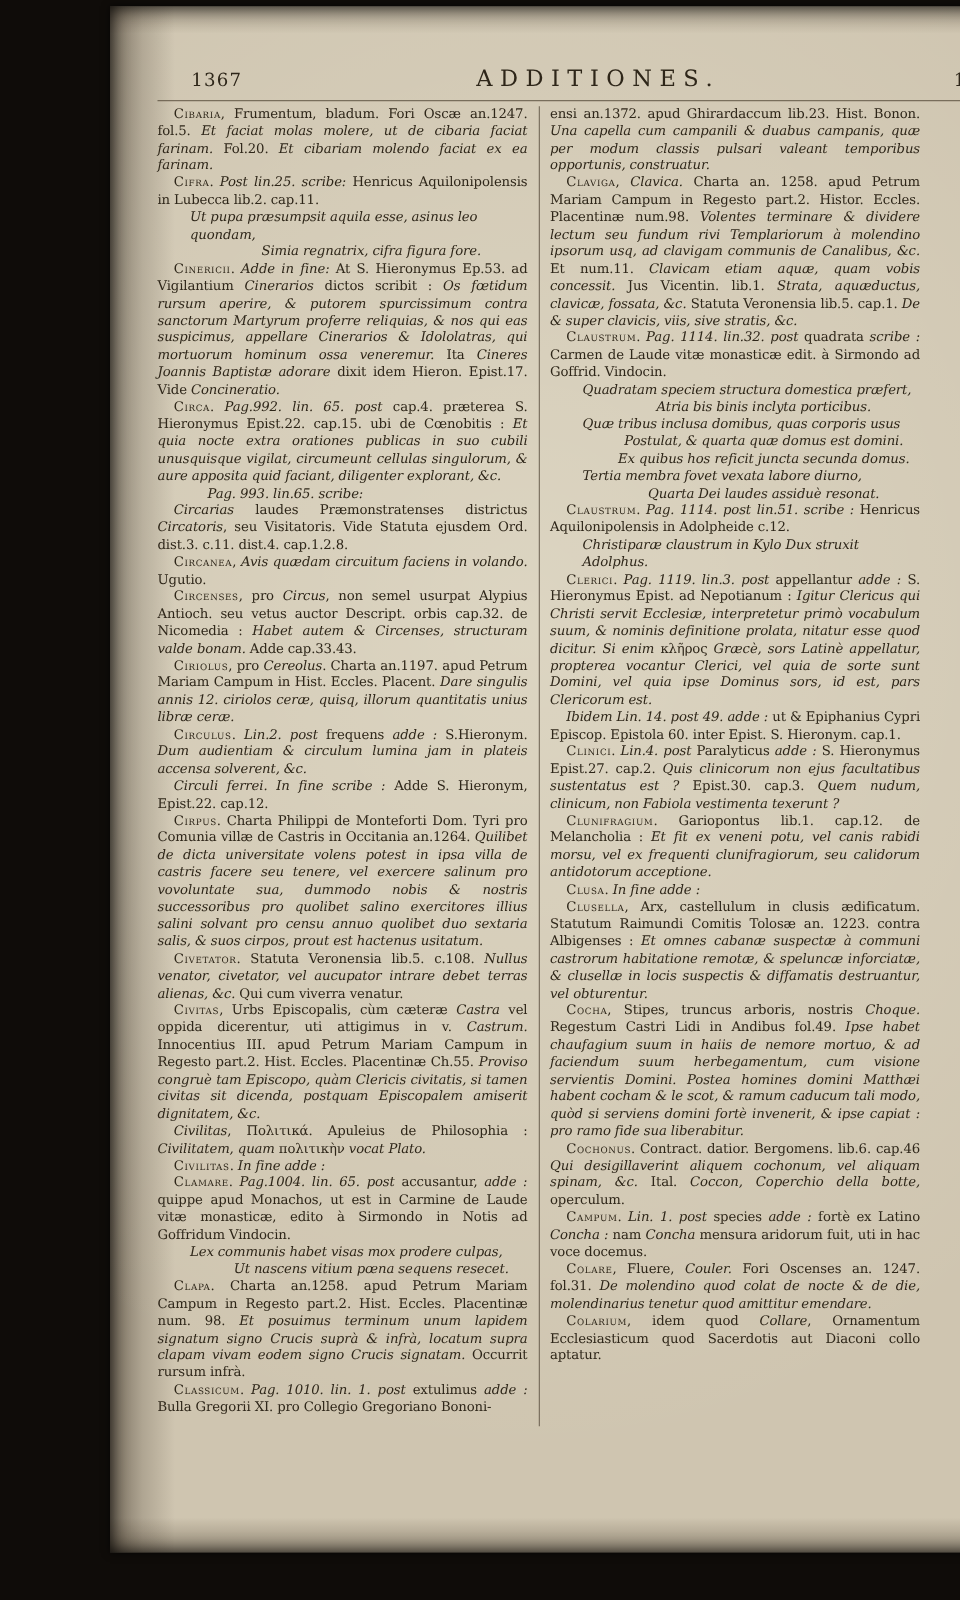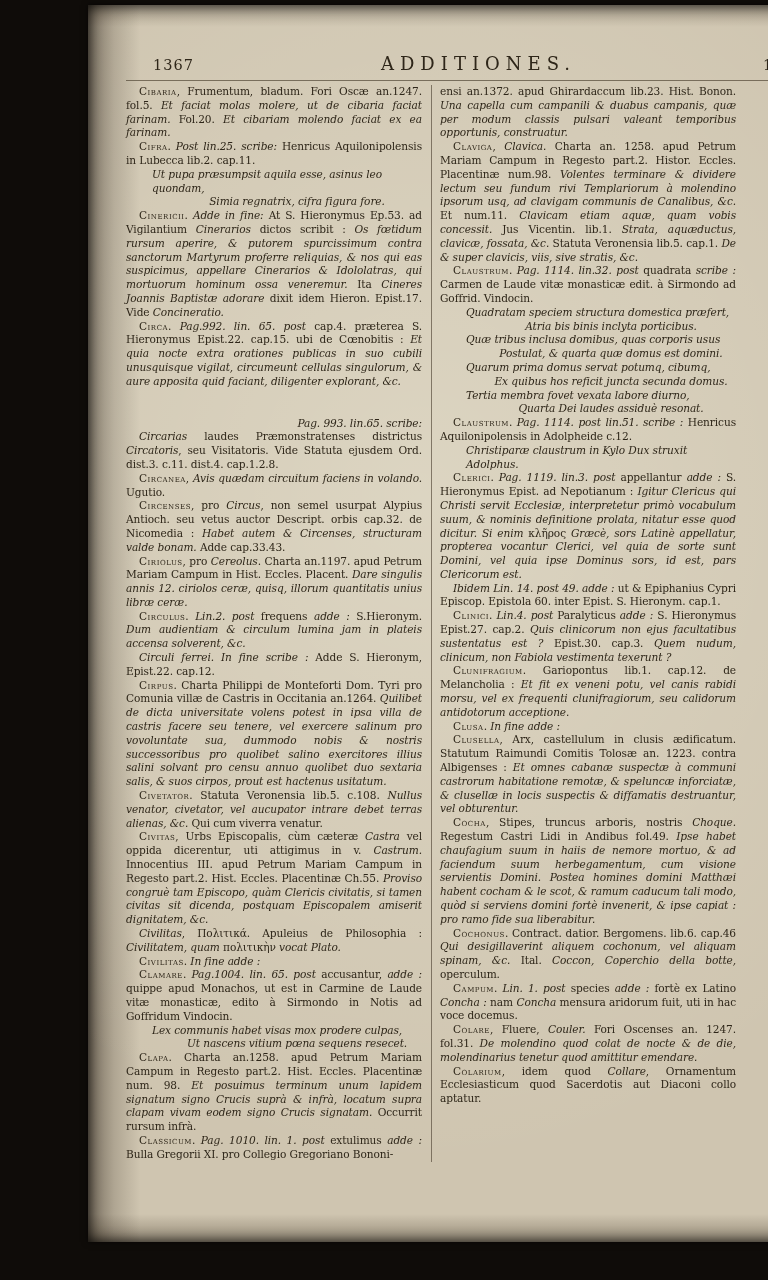--- a/index.html
+++ b/index.html
@@ -29,21 +29,21 @@
   .header-rule{border:none;border-top:1px solid var(--rule);margin:6px 9px 0 38px;opacity:.75;}
   .columns{display:flex;margin:4px 9px 0 38px;}
   .col{width:296px;font-size:10.6px;line-height:13.8px;letter-spacing:-.1px;
        text-align:justify;hyphens:auto;}
   .divider{width:1px;background:var(--rule);opacity:.7;margin:0 8px 0 9px;min-height:1056px;}
   .col p{margin:0;}
   p.entry{text-indent:13px;}
   p.cont{text-indent:0;}
   p.verse1{padding-left:26px;text-align:left;text-indent:0;}
   p.verse2{padding-left:46px;text-align:center;text-indent:0;}
-  p.note{padding-left:40px;text-align:right;text-indent:0;margin-top:28px;}
+  p.note{padding-left:40px;text-align:left;text-indent:0;}
   p.catchword{text-align:right;padding-right:4px;}
   .sc{font-variant:small-caps;letter-spacing:.5px;}
   .i{font-style:italic;}
   .r{font-style:normal;}
 </style>
 </head>
 <body>
 
 <div class="scan">
   <div class="page">
@@ -81,21 +81,20 @@
         </div>
       <div class="divider"></div>
       <div class="col">
           <p class="cont"><span class="r">ensi an.1372. apud Ghirardaccum lib.23. Hist. Bonon. </span><span class="i">Una capella cum campanili &amp; duabus campanis, quæ per modum classis pulsari valeant temporibus opportunis, construatur.</span></p>
           <p class="entry"><span class="sc">Claviga</span><span class="r">, </span><span class="i">Clavica.</span><span class="r"> Charta an. 1258. apud Petrum Mariam Campum in Regesto part.2. Histor. Eccles. Placentinæ num.98. </span><span class="i">Volentes terminare &amp; dividere lectum seu fundum rivi Templariorum à molendino ipsorum usq, ad clavigam communis de Canalibus, &amp;c.</span><span class="r"> Et num.11. </span><span class="i">Clavicam etiam aquæ, quam vobis concessit.</span><span class="r"> Jus Vicentin. lib.1. </span><span class="i">Strata, aquæductus, clavicæ, fossata, &amp;c.</span><span class="r"> Statuta Veronensia lib.5. cap.1. </span><span class="i">De &amp; super clavicis, viis, sive stratis, &amp;c.</span></p>
           <p class="entry"><span class="sc">Claustrum</span><span class="r">. </span><span class="i">Pag. 1114. lin.32. post</span><span class="r"> quadrata </span><span class="i">scribe :</span><span class="r"> Carmen de Laude vitæ monasticæ edit. à Sirmondo ad Goffrid. Vindocin.</span></p>
           <p class="verse1"><span class="i">Quadratam speciem structura domestica præfert,</span></p>
           <p class="verse2"><span class="i">Atria bis binis inclyta porticibus.</span></p>
           <p class="verse1"><span class="i">Quæ tribus inclusa domibus, quas corporis usus</span></p>
           <p class="verse2"><span class="i">Postulat, &amp; quarta quæ domus est domini.</span></p>
-          <p class="verse1"><span class="i">Quarum prima domus servat potumq, cibumq,</span></p>
           <p class="verse2"><span class="i">Ex quibus hos reficit juncta secunda domus.</span></p>
           <p class="verse1"><span class="i">Tertia membra fovet vexata labore diurno,</span></p>
           <p class="verse2"><span class="i">Quarta Dei laudes assiduè resonat.</span></p>
           <p class="entry"><span class="sc">Claustrum</span><span class="r">. </span><span class="i">Pag. 1114. post lin.51. scribe :</span><span class="r"> Henricus Aquilonipolensis in Adolpheide c.12.</span></p>
           <p class="verse1"><span class="i">Christiparæ claustrum in Kylo Dux struxit Adolphus.</span></p>
           <p class="entry"><span class="sc">Clerici</span><span class="r">. </span><span class="i">Pag. 1119. lin.3. post</span><span class="r"> appellantur </span><span class="i">adde :</span><span class="r"> S. Hieronymus Epist. ad Nepotianum : </span><span class="i">Igitur Clericus qui Christi servit Ecclesiæ, interpretetur primò vocabulum suum, &amp; nominis definitione prolata, nitatur esse quod dicitur. Si enim</span><span class="r"> κλῆρος </span><span class="i">Græcè, sors Latinè appellatur, propterea vocantur Clerici, vel quia de sorte sunt Domini, vel quia ipse Dominus sors, id est, pars Clericorum est.</span></p>
           <p class="entry"><span class="i">Ibidem Lin. 14. post 49. adde :</span><span class="r"> ut &amp; Epiphanius Cypri Episcop. Epistola 60. inter Epist. S. Hieronym. cap.1.</span></p>
           <p class="entry"><span class="sc">Clinici</span><span class="r">. </span><span class="i">Lin.4. post</span><span class="r"> Paralyticus </span><span class="i">adde :</span><span class="r"> S. Hieronymus Epist.27. cap.2. </span><span class="i">Quis clinicorum non ejus facultatibus sustentatus est ?</span><span class="r"> Epist.30. cap.3. </span><span class="i">Quem nudum, clinicum, non Fabiola vestimenta texerunt ?</span></p>
           <p class="entry"><span class="sc">Clunifragium</span><span class="r">. Gariopontus lib.1. cap.12. de Melancholia : </span><span class="i">Et fit ex veneni potu, vel canis rabidi morsu, vel ex frequenti clunifragiorum, seu calidorum antidotorum acceptione.</span></p>
           <p class="entry"><span class="sc">Clusa</span><span class="r">. </span><span class="i">In fine adde :</span></p>

